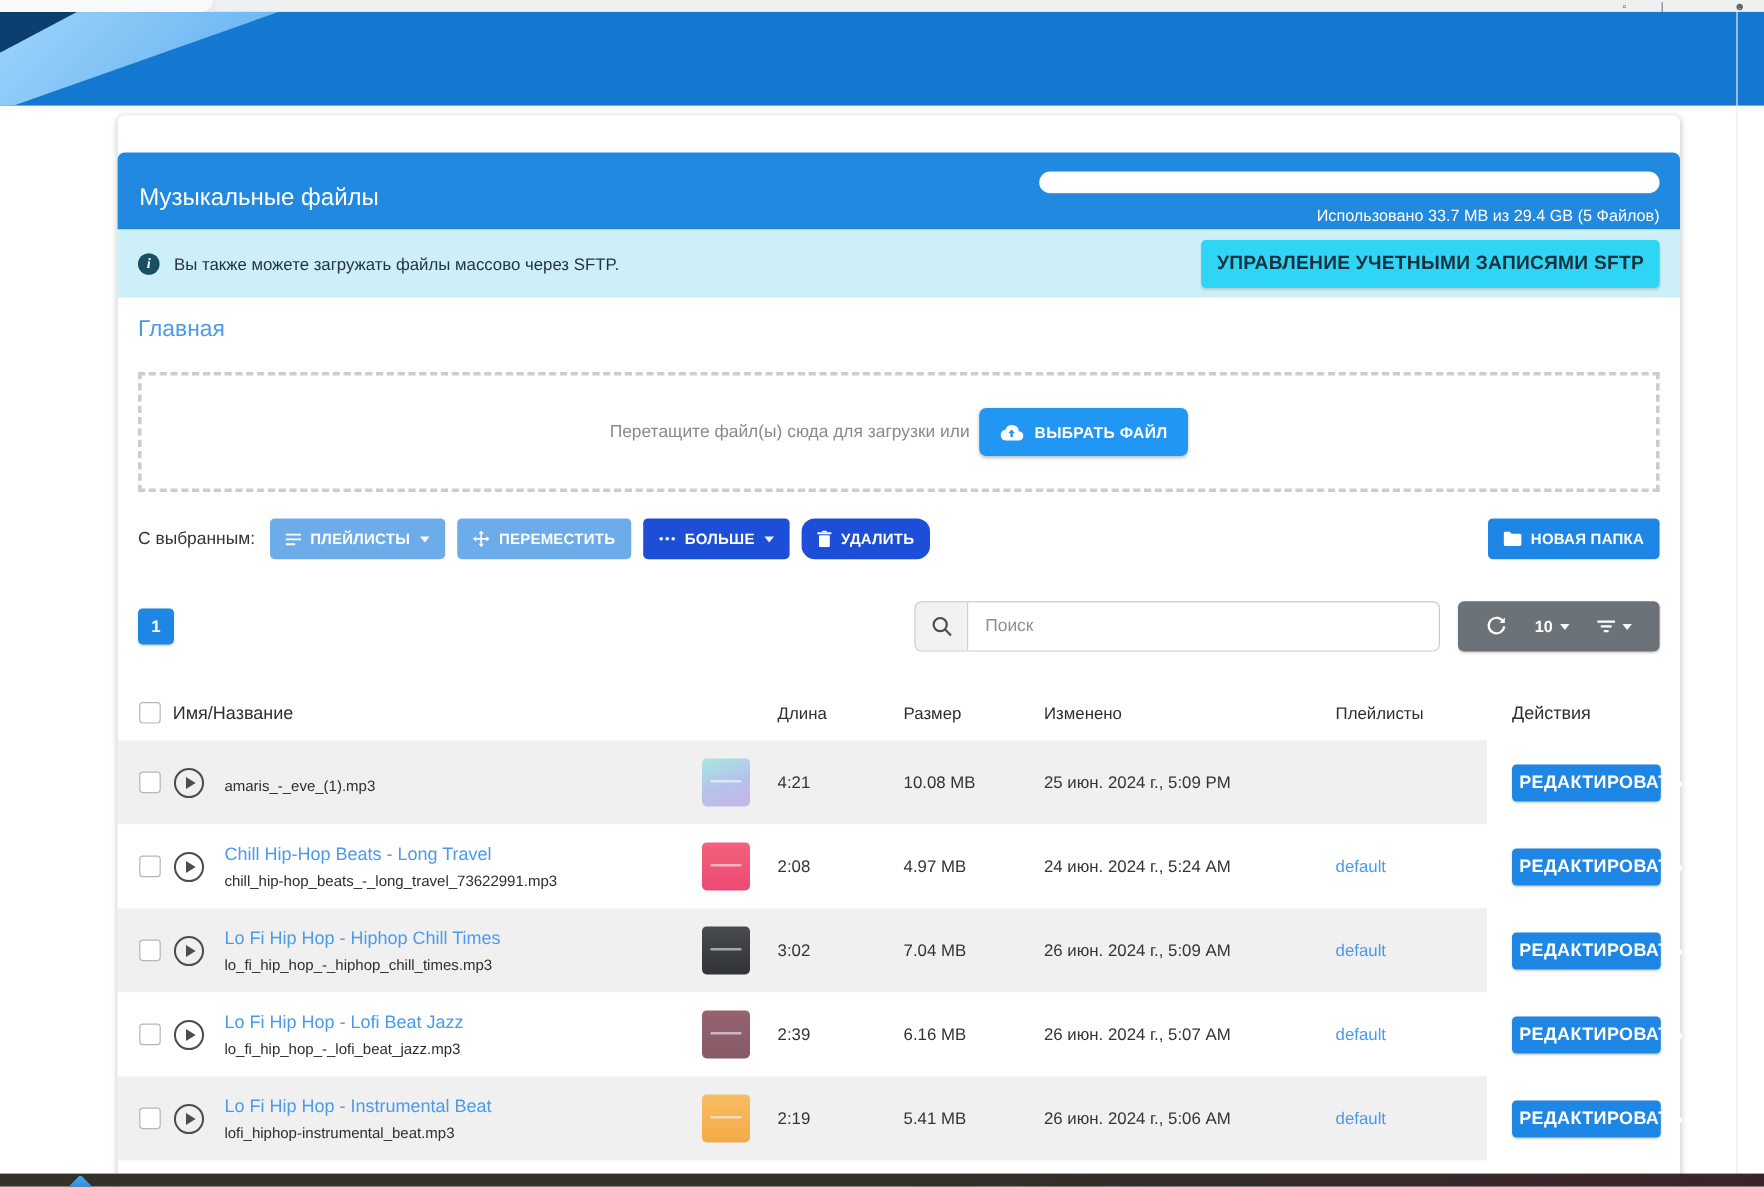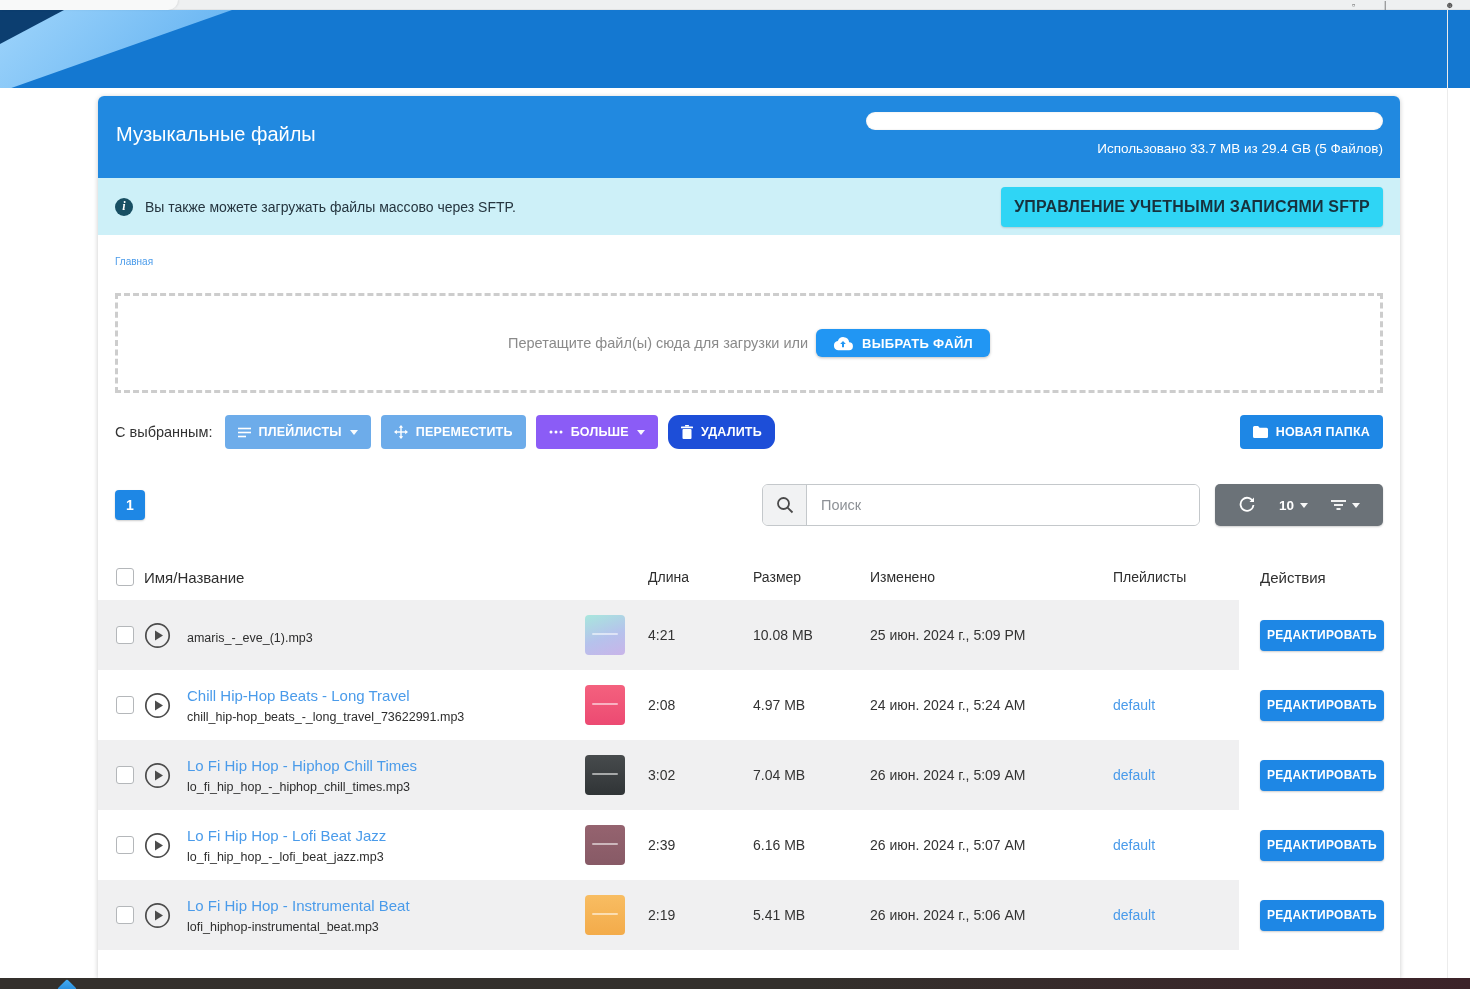--- a/index.html
+++ b/index.html
@@ -25,57 +25,57 @@
   .deco-dark { position:absolute; top:0; left:0; width:64px; height:34px;
     background:#0c3e70; clip-path:polygon(0 0,100% 0,0 100%); }
 
   
   .scroll-line { position:absolute; top:10px; bottom:0; left:1447px; width:1px; background:#ececec; }
 
   
   .card { position:absolute; left:98px; top:96px; width:1302px; min-height:882px;
     background:#fff; border-radius:6px 6px 0 0; box-shadow:0 1px 5px rgba(0,0,0,.22); }
 
-  .card-header { position:relative; height:82px; background:#2189e0;
-    border-radius:6px 6px 0 0; color:#fff; }
+  .card-header { position:relative; height:64px; background:#2189e0;
+    border-radius:6px 6px 0 0; color:#fff;margin-top:31px; }
   .card-title { position:absolute; left:18px; top:27px; font-size:20px; font-weight:400; }
   .progress-track { position:absolute; right:17px; top:16px; width:517px; height:18px;
     background:#fff; border-radius:9px; box-shadow:inset 0 0 2px rgba(0,0,0,.12); }
   .storage-text { position:absolute; right:17px; top:45px; font-size:13.5px; }
 
   
   .banner { height:57px; background:#cdf0f8; display:flex; align-items:center;
     padding:0 17px; gap:12px; }
   .info-icon { flex:0 0 auto; width:18px; height:18px; border-radius:50%;
     background:#184f63; color:#fff; font-size:12px; font-weight:bold; font-style:italic;
     display:flex; align-items:center; justify-content:center; font-family:"Liberation Serif",serif; }
   .banner-text { flex:1; font-size:14px; color:#25353f; }
   .sftp-btn { background:#2fd5f5; border:none; border-radius:4px; cursor:pointer;
     color:#17323e; font-weight:bold; font-size:16px; padding:11px 13px;
     font-family:inherit; letter-spacing:.2px; box-shadow:0 1px 2px rgba(0,0,0,.15); }
 
   
   .card-body { padding:16px 17px 24px; position:relative; }
-  .breadcrumb a { color:#4a9bea; font-size:10px; text-decoration:none; }
+  .breadcrumb a { color:#4a9bea; font-size:19px; text-decoration:none; }
 
   .dropzone { margin-top:24px; height:100px; border:3px dashed #cdcdcd;
     display:flex; align-items:center; justify-content:center; gap:8px; }
   .dz-text { color:#8a8a8a; font-size:14.5px; }
   .dz-btn { background:#2196f3; border:none; border-radius:6px; cursor:pointer;
-    color:#fff; font-weight:bold; font-size:13px; height:28px; padding:0 17px;
+    color:#fff; font-weight:bold; font-size:13px; height:40px; padding:0 17px;
     display:flex; align-items:center; gap:9px; font-family:inherit; letter-spacing:.3px;
     box-shadow:0 1px 3px rgba(0,0,0,.25); }
 
   .actions-row { margin-top:22px; display:flex; align-items:center; }
   .sel-label { font-size:14.5px; color:#333; margin-right:12px; }
   .btn { border:none; border-radius:4px; cursor:pointer; color:#fff; font-weight:bold;
     font-size:12.5px; height:34px; padding:0 13px; display:inline-flex; align-items:center;
     gap:8px; margin-right:10px; font-family:inherit; letter-spacing:.2px; }
   .btn-lblue { background:#6dacea; }
-  .btn-gray  { background:#8b5cf6; }
+  .btn-gray  { background:#1d4ed8; }
   .btn-red   { background:#1d4ed8;border-radius:11px; }
   .btn-folder{ background:#1e87e5; margin:0 0 0 auto; }
   .caret { width:0; height:0; border-left:4px solid transparent; border-right:4px solid transparent;
     border-top:5px solid rgba(255,255,255,.95); display:inline-block; }
 
   .list-toolbar { margin-top:35px; height:42px; position:relative; }
   .page-btn { position:absolute; left:0; top:6px; width:30px; height:30px; background:#1e87e5;
     color:#fff; border:none; border-radius:4px; font-size:14px; font-weight:bold; cursor:pointer;
     box-shadow:0 1px 2px rgba(0,0,0,.2); font-family:inherit; }
   .search-group { position:absolute; left:647px; top:0; width:438px; height:42px;
@@ -114,21 +114,21 @@
     border:1.5px solid #b4b7ba; border-radius:3px; background:#fff; cursor:pointer; margin:0; }
 
   .playbtn { width:27px; height:27px; border:none; background:transparent; padding:0; cursor:pointer; }
   .file-title { color:#4a9bea; font-size:15px; text-decoration:none; display:block; }
   .file-sub { color:#2e2e2e; font-size:12.5px; margin-top:6px; }
   .thumb { width:40px; height:40px; border-radius:4px; position:relative; overflow:hidden; }
   .thumb::after { content:""; position:absolute; left:18%; top:46%; width:64%; height:2px;
     background:rgba(255,255,255,.55); border-radius:1px; }
   .pl-link { color:#4a9bea; text-decoration:none; cursor:pointer; }
   .edit-btn { background:#1e87e5; border:none; border-radius:4px; cursor:pointer; color:#fff;
-    font-weight:bold; font-size:12px; width:124px; height:31px; font-family:inherit;
+    font-weight:bold; font-size:15px; width:124px; height:31px; font-family:inherit;
     letter-spacing:.3px; box-shadow:0 1px 2px rgba(0,0,0,.2); }
 
   
   .footer { position:absolute; left:0; bottom:0; width:100%; height:11px;
     background:linear-gradient(90deg,#34302c 0%,#33302c 55%,#3c2329 100%); }
   .footer-logo { position:absolute; left:60px; top:4px; width:14px; height:14px;
     background:linear-gradient(135deg,#45aef5,#1272c4); transform:rotate(45deg); border-radius:2px; }
 
   svg { display:block; }
 </style>

